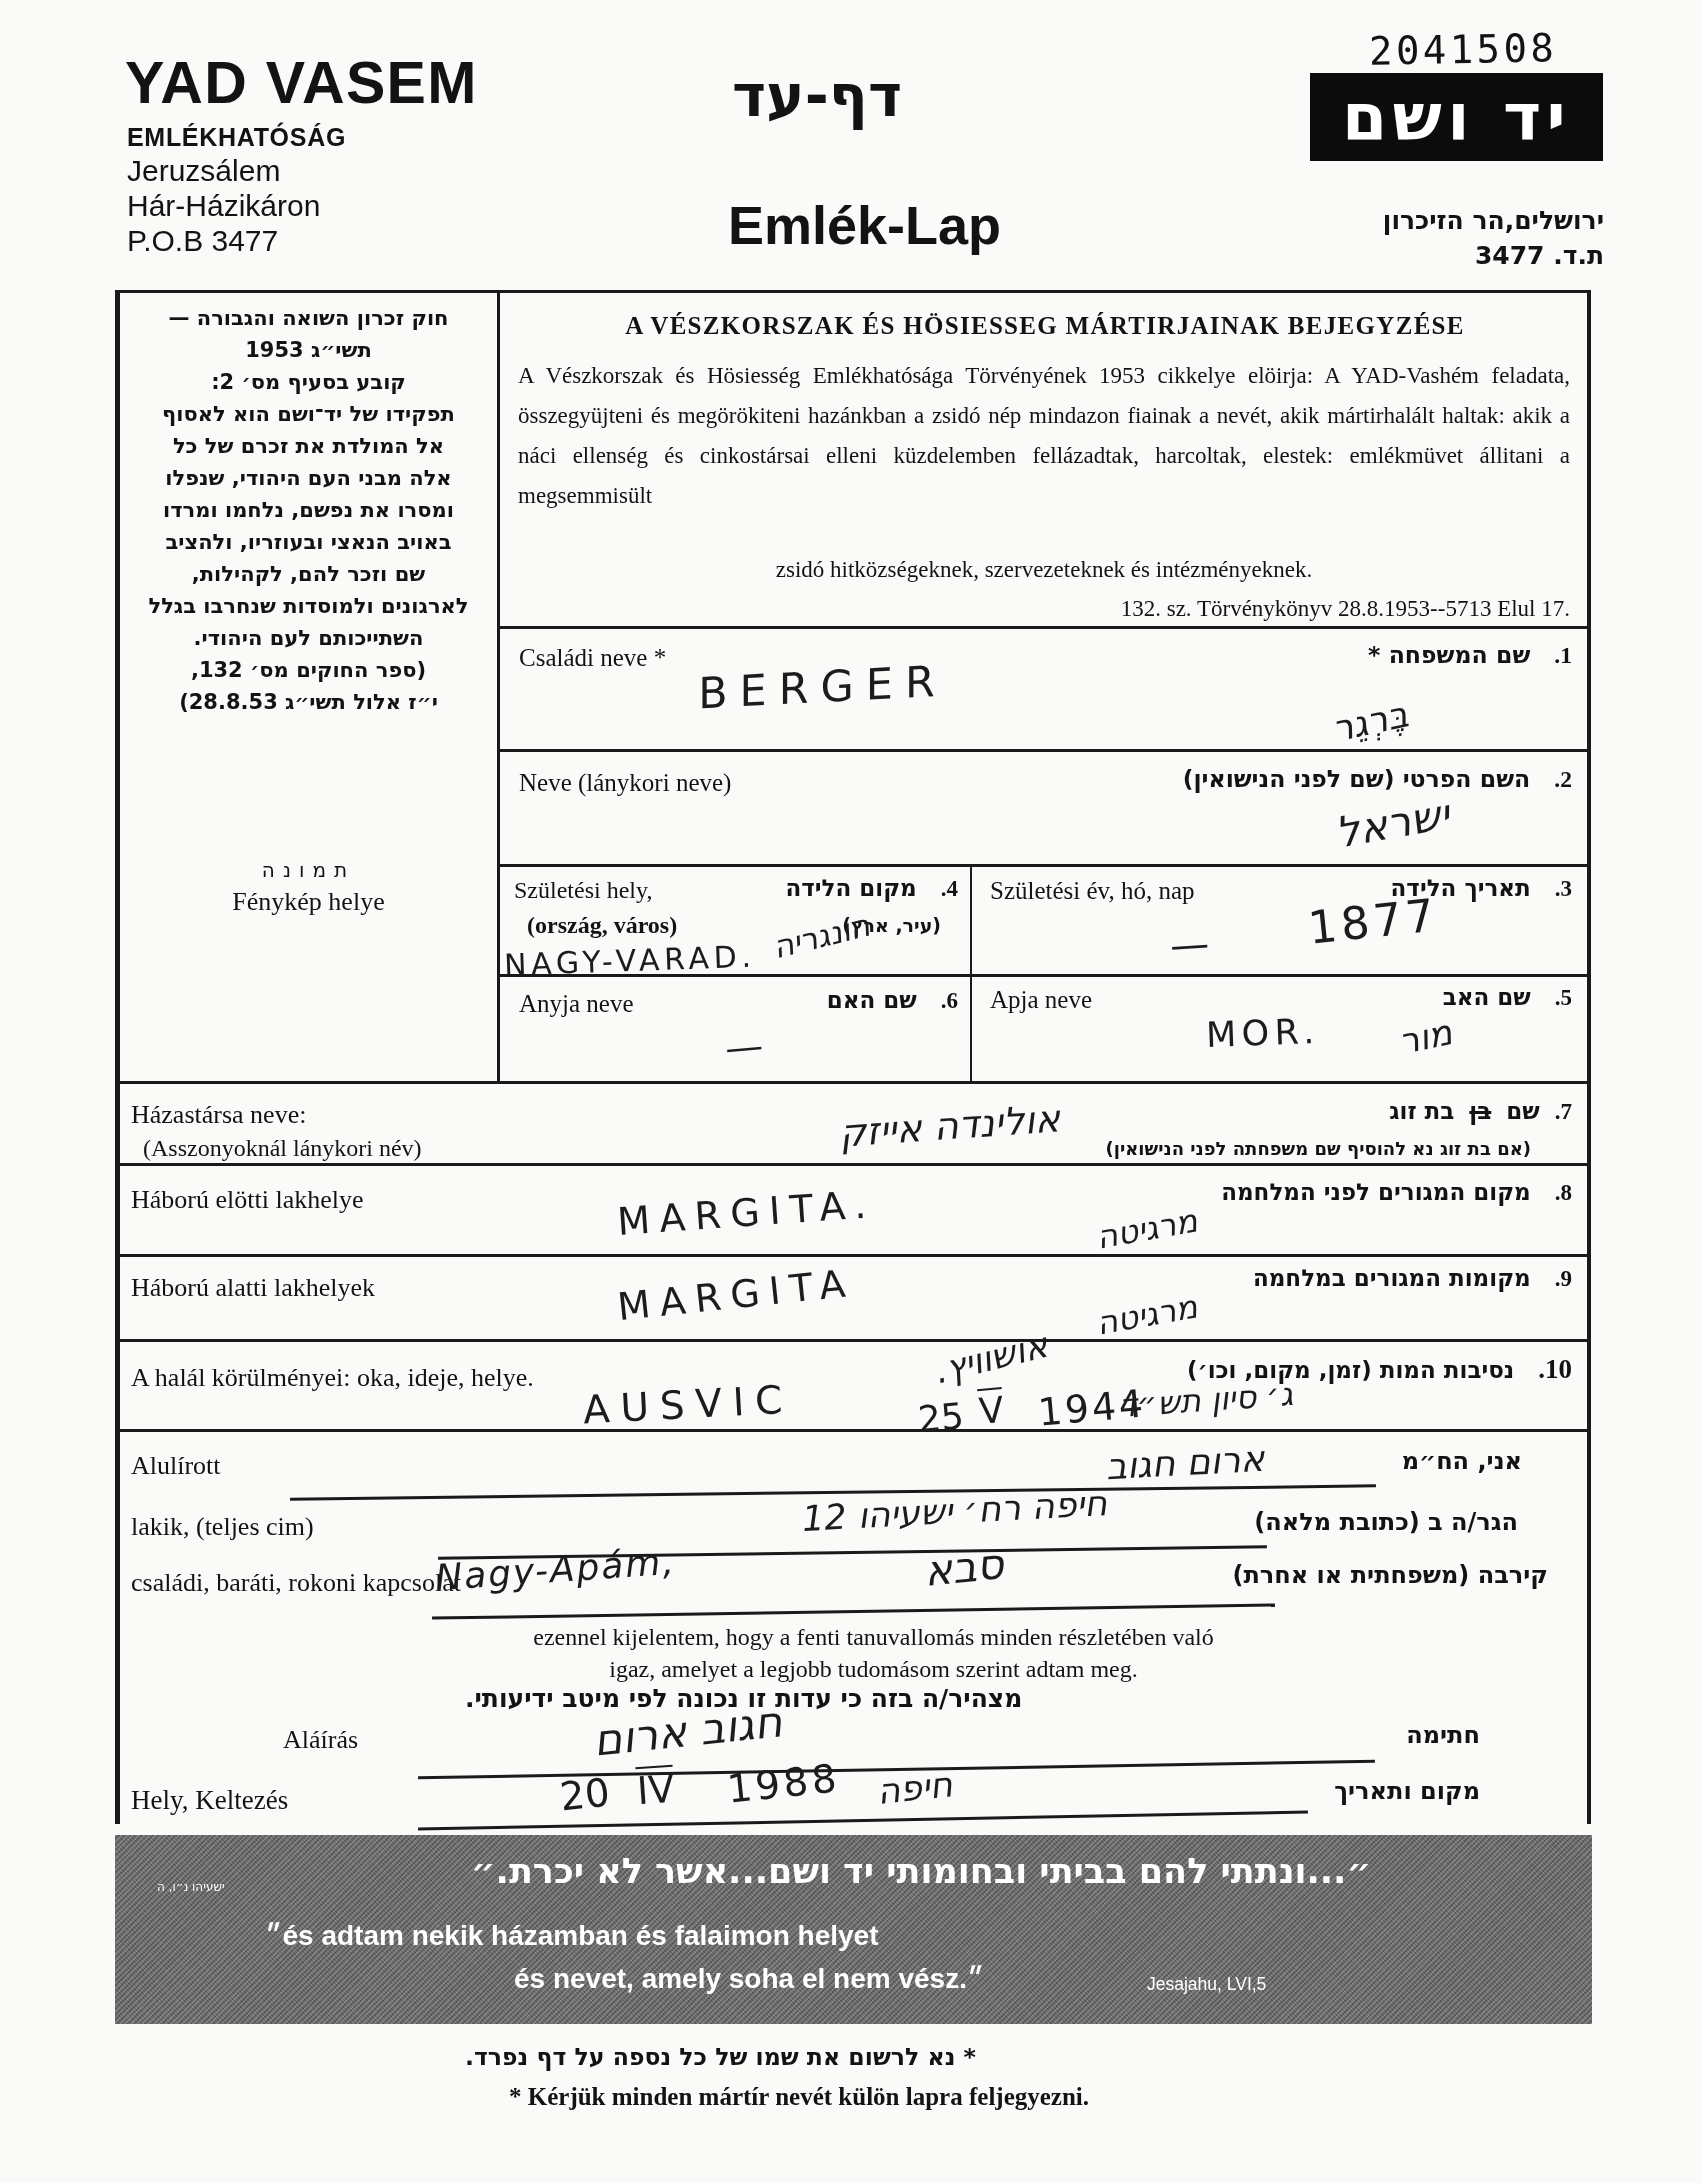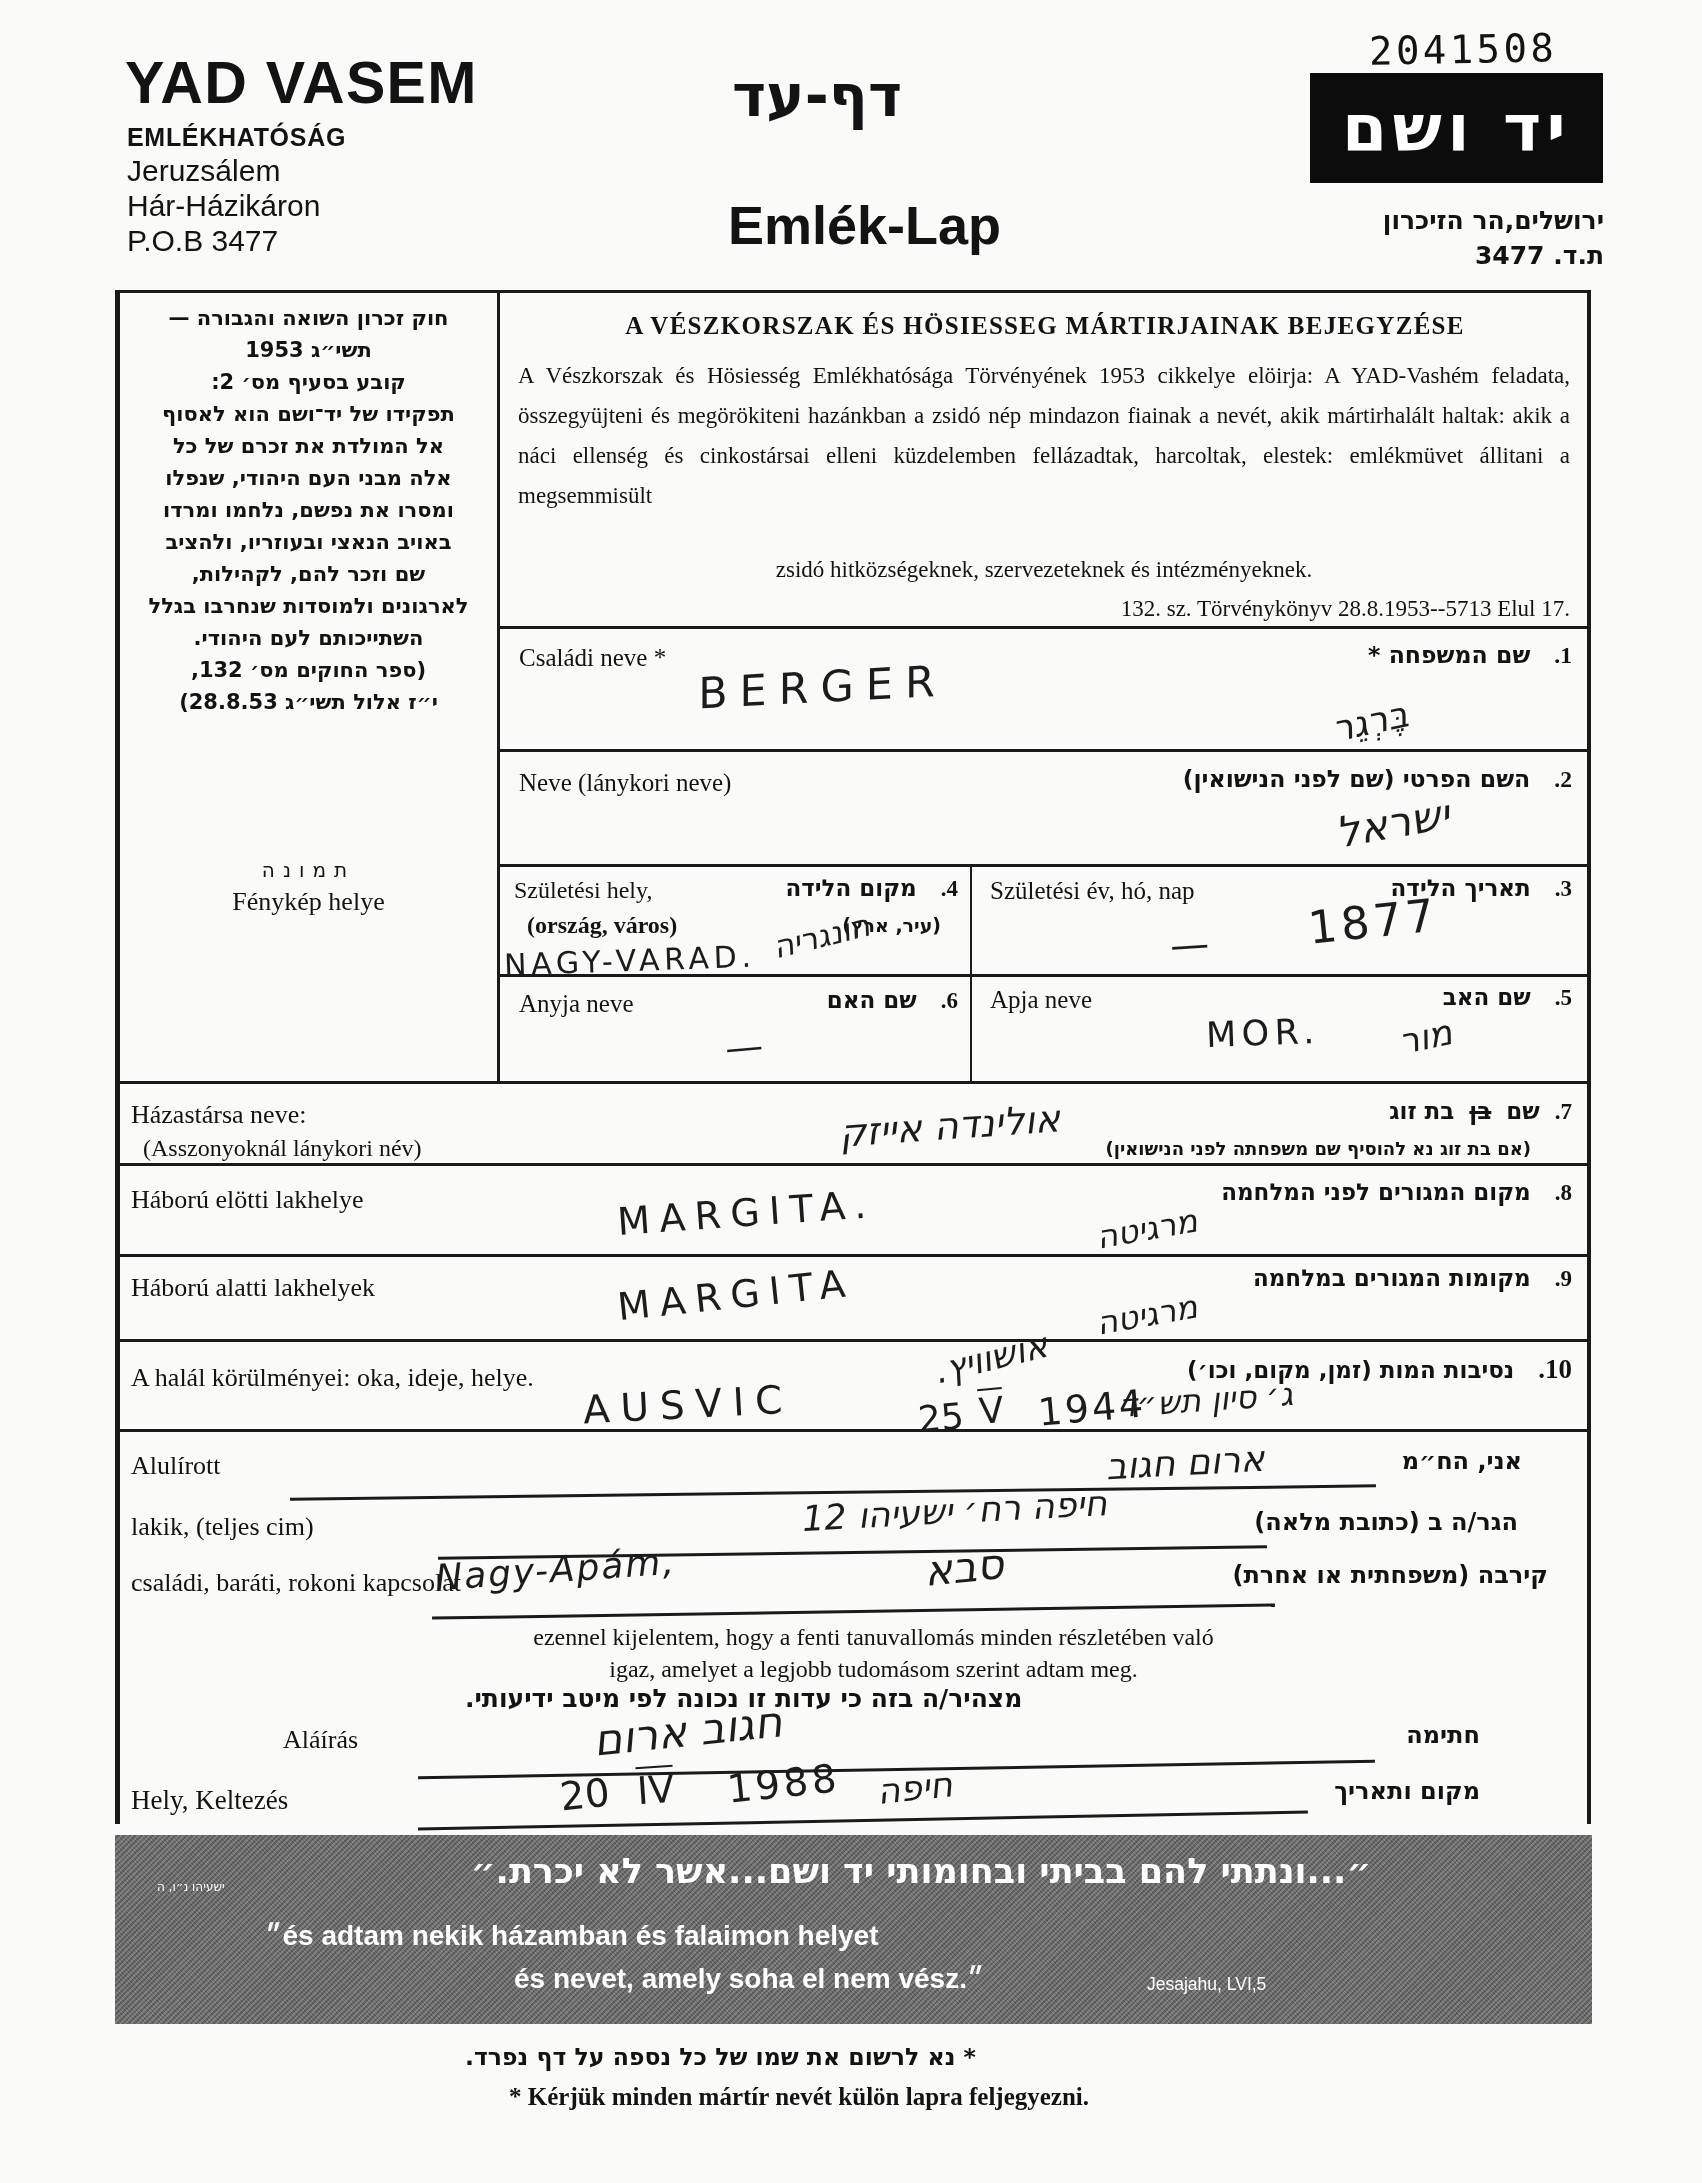--- a/index.html
+++ b/index.html
@@ -35,21 +35,21 @@
   <div class="abs sans b" style="left:125px;top:49px;font-size:59px;letter-spacing:1.3px;">YAD VASEM</div>
   <div class="abs sans b" style="left:127px;top:123px;font-size:25px;letter-spacing:0.7px;">EMLÉKHATÓSÁG</div>
   <div class="abs sans" style="left:127px;top:154px;font-size:30px;">Jeruzsálem</div>
   <div class="abs sans" style="left:127px;top:189px;font-size:30px;">Hár-Házikáron</div>
   <div class="abs sans" style="left:127px;top:224px;font-size:30px;">P.O.B 3477</div>
 
   <div class="abs he b" style="left:732px;top:62px;font-size:58px;">דף-עד</div>
   <div class="abs sans b" style="left:728px;top:194px;font-size:54px;">Emlék-Lap</div>
 
   <div class="abs mono" style="left:1369px;top:27px;font-size:39px;letter-spacing:3.4px;transform:rotate(-1deg);">2041508</div>
-  <div id="logoBox" class="abs" style="left:1310px;top:73px;width:293px;height:110px;">
+  <div id="logoBox" class="abs" style="left:1310px;top:73px;width:293px;height:88px;">
     <span class="he b" style="font-size:65px;letter-spacing:5.4px;color:#ffffff;">יד ושם</span>
   </div>
   <div class="abs he b right" style="left:1315px;top:206px;width:289px;font-size:25px;">ירושלים,הר הזיכרון</div>
   <div class="abs he b right" style="left:1315px;top:241px;width:289px;font-size:25px;">ת.ד. 3477</div>
 
   <div class="line" style="left:115px;top:290px;width:1476px;height:3.4px;"></div>
   <div class="line" style="left:115px;top:290px;width:4.7px;height:1534px;"></div>
   <div class="line" style="left:1587px;top:290px;width:4px;height:1534px;"></div>
   <div class="line" style="left:497px;top:290px;width:2.7px;height:794px;"></div>
 

